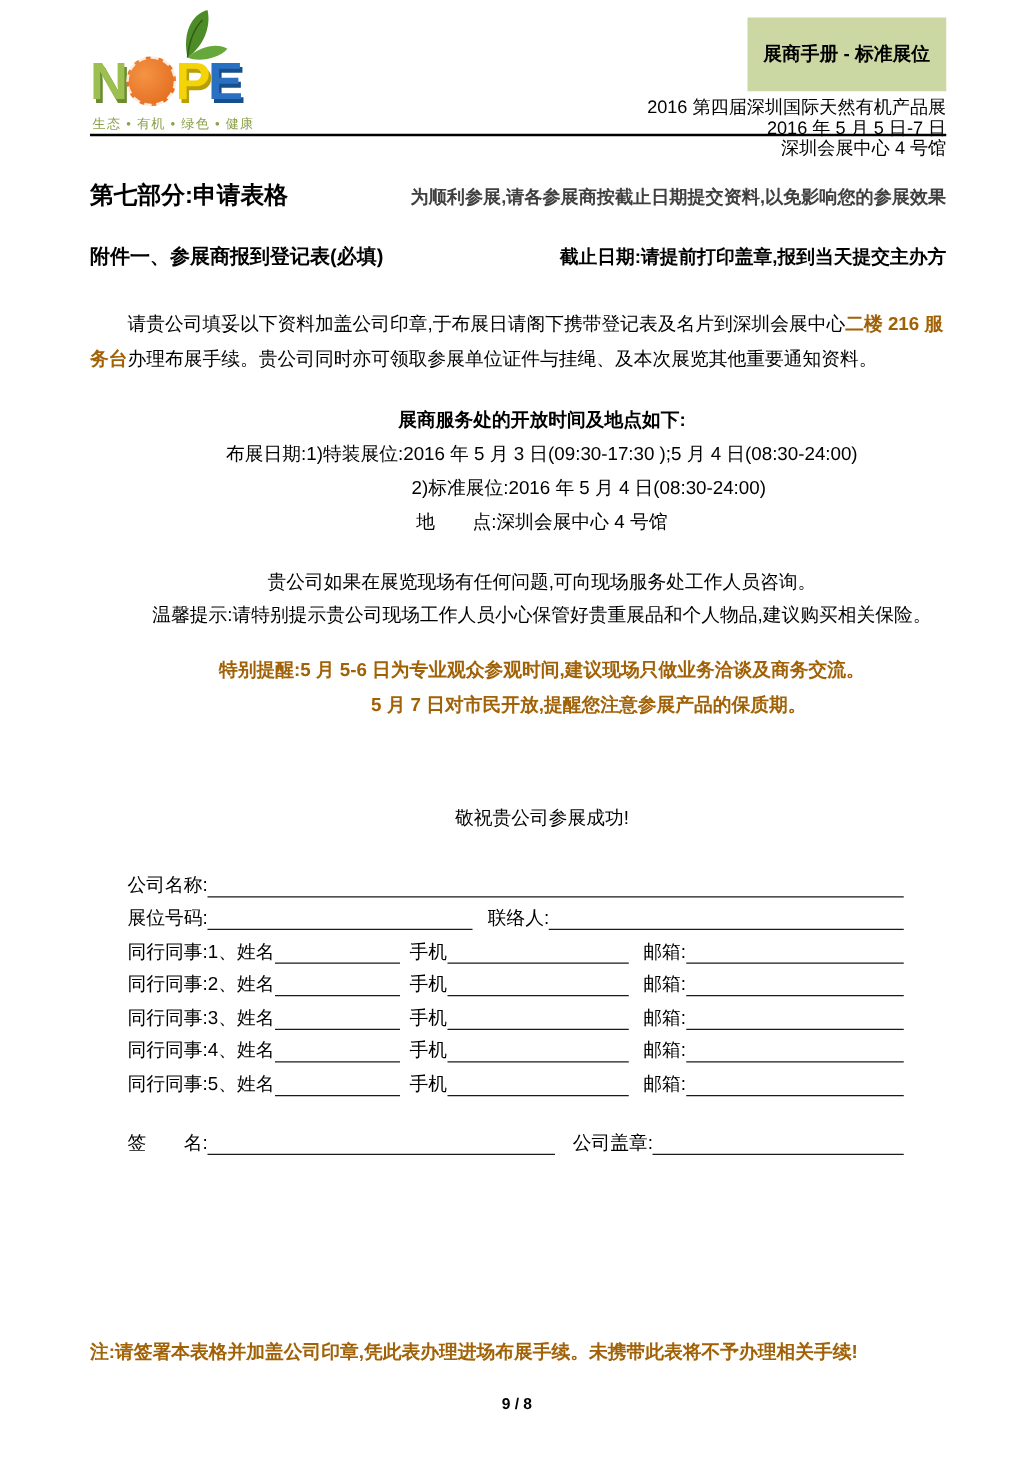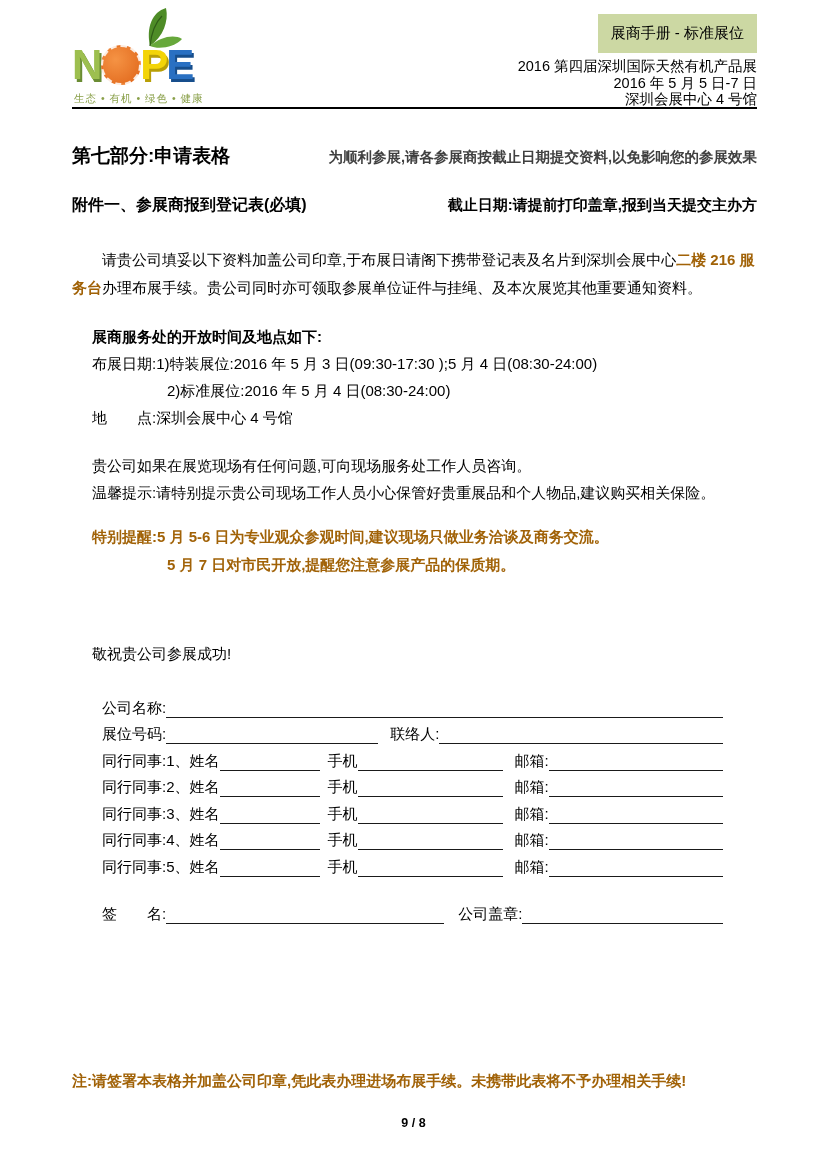--- a/index.html
+++ b/index.html
@@ -13,38 +13,38 @@
   .logo-letters{position:absolute;left:0;top:34px;display:flex;align-items:center;font-weight:bold;
     font-size:42px;line-height:1;letter-spacing:-2px;}
   .ln{color:#9dbf4f;text-shadow:2px 3px 0 #6a8c33;}
   .lo{width:40px;height:40px;border-radius:50%;background:radial-gradient(circle at 35% 35%,#f59344,#e0661a);
      border:2px dashed rgba(255,255,255,.85);box-sizing:border-box;margin:0 -1px 0 1px;}
   .lp{color:#f3d408;text-shadow:2px 3px 0 #b89f06;}
   .le{color:#2a70c2;text-shadow:2px 3px 0 #174e8c;}
   .leaves{position:absolute;left:52px;top:-4px;}
   .tagline{position:absolute;left:2px;top:82px;font-size:10.5px;color:#8aa04a;letter-spacing:1px;white-space:nowrap;}
   .header-right{text-align:right;padding-top:4px;}
-  .badge{display:inline-block;background:#ccd8a3;padding:10px 13px;font-weight:normal;font-size:15px;margin-bottom:5px;}
+  .badge{display:inline-block;background:#ccd8a3;padding:20px 13px;font-weight:bold;font-size:15px;margin-bottom:5px;}
   .hline{font-size:14.5px;line-height:16.5px;}
   .rule{border:none;border-top:2px solid #000;margin:0;}
 
   
   .title-row{display:flex;align-items:baseline;margin-top:34px;}
   .sec-title{font-size:19px;font-weight:bold;}
   .sec-note{margin-left:auto;color:#404040;font-weight:bold;font-size:14.5px;}
   .attach-row{display:flex;align-items:baseline;margin-top:26px;}
   .attach-h{font-size:16px;font-weight:bold;}
   .attach-d{margin-left:auto;font-size:15px;font-weight:bold;}
 
   
   .b15{font-size:15px;}
   .red{color:#a16207;font-weight:bold;}
   .intro{margin-top:30px;line-height:28px;}
   .intro .l1{padding-left:30px;text-indent:0;}
-  .ind{margin-left:20px;}
+  .ind{margin-left:38px;text-align:center;}
   .sched{margin-top:21px;line-height:27px;}
   .sched .h{font-weight:bold;}
   .sched .l2{margin-left:75px;}
   .notices{margin-top:21px;line-height:27px;}
   .reminder{margin-top:17px;line-height:27.5px;}
   .reminder .l2{margin-left:75px;}
   .wish{margin-top:67px;font-size:15px;}
 
   
   .form{margin-top:27px;margin-left:30px;margin-right:34px;font-size:15px;}

